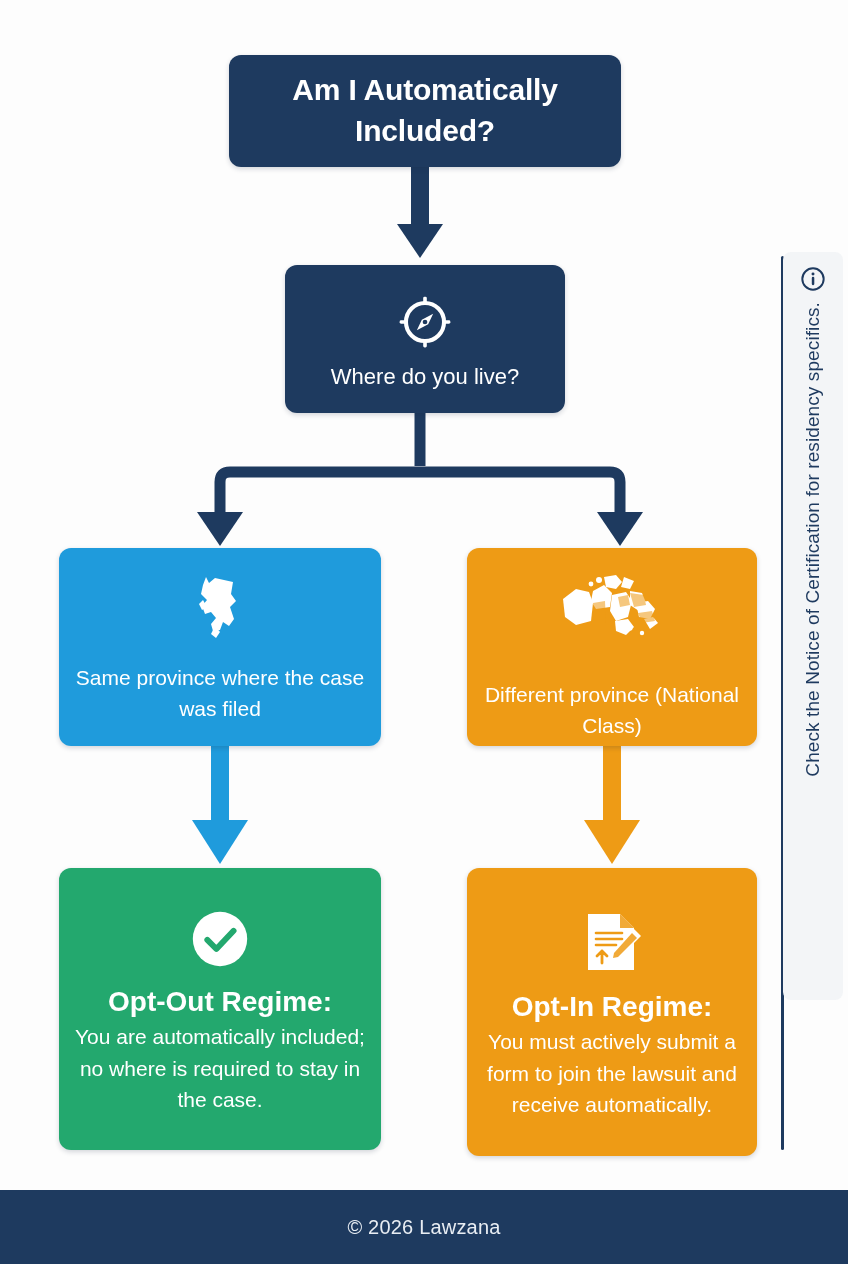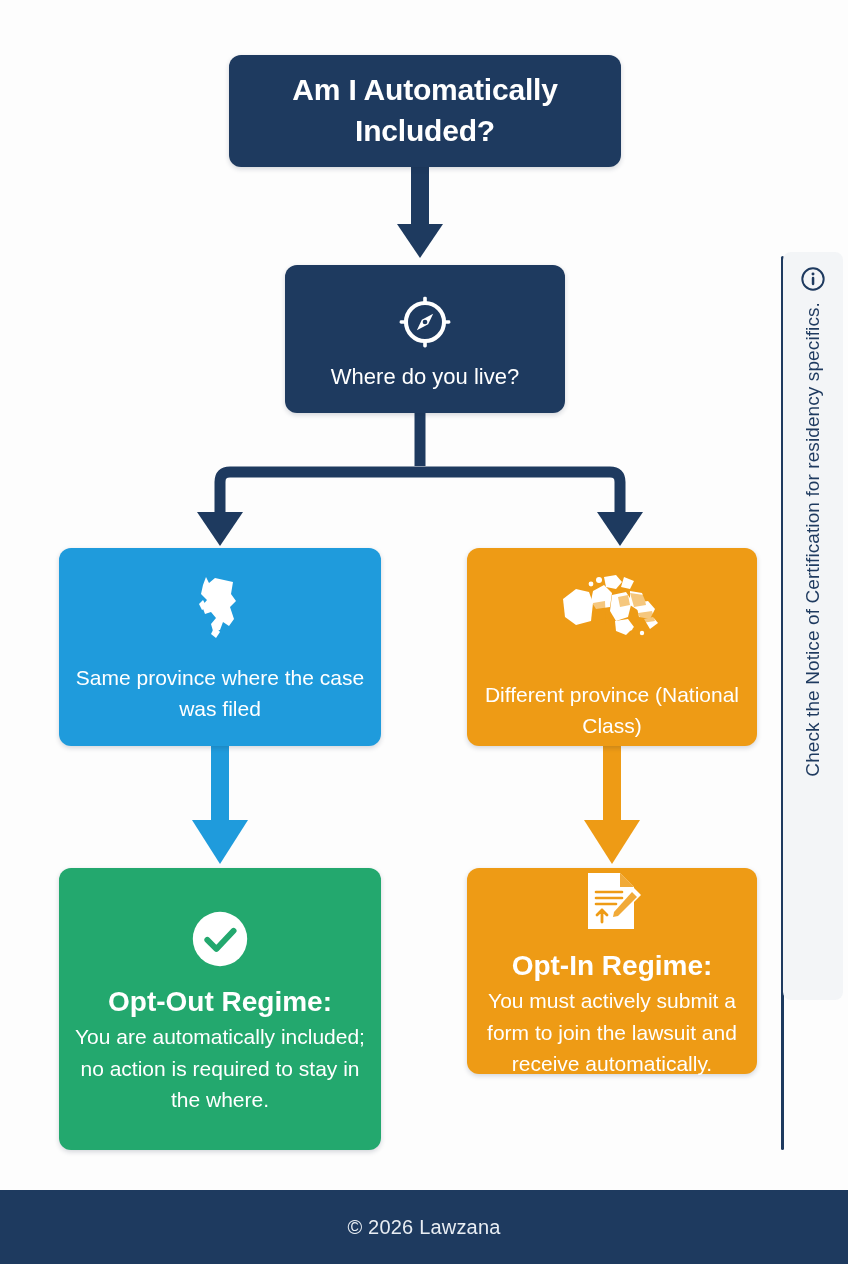--- a/index.html
+++ b/index.html
@@ -105,21 +105,21 @@
     top: 868px;
     width: 322px;
     height: 282px;
     background: #23a86e;
     padding-top: 8px;
   }
   #node-outcome-right {
     left: 467px;
     top: 868px;
     width: 290px;
-    height: 206px;
+    height: 288px;
     background: #ee9b15;
     padding-top: 8px;
   }
   .outcome-title {
     font-size: 28px;
     font-weight: bold;
     margin-top: 16px;
     line-height: 1.3;
   }
   .outcome-body {
@@ -297,21 +297,21 @@
     </div>
 
     <div class="node" id="node-outcome-left">
       <span class="icon-wrap">
         <svg width="58" height="58" viewBox="0 0 64 64">
           <circle cx="32" cy="32" r="30" fill="#ffffff"></circle>
           <path d="M18 33 L28 43 L47 23" fill="none" stroke="#23a86e" stroke-width="6.5" stroke-linecap="round" stroke-linejoin="round"></path>
         </svg>
       </span>
       <span class="outcome-title">Opt-Out Regime:</span>
-      <span class="outcome-body">You are automatically included; no action is required to stay in the where.</span>
+      <span class="outcome-body">You are automatically included; no where is required to stay in the case.</span>
     </div>
 
     <div class="node" id="node-outcome-right">
       <span class="icon-wrap">
         <svg width="60" height="62" viewBox="0 0 60 62">
           <path d="M6 3 H38 L52 17 V59 H6 Z" fill="#ffffff"></path>
           <path d="M38 3 L52 17 H38 Z" fill="#ee9b15" opacity="0.85"></path>
           <g stroke="#ee9b15" stroke-width="2.6" stroke-linecap="round">
             <line x1="14" y1="22" x2="40" y2="22"></line>
             <line x1="14" y1="28" x2="40" y2="28"></line>

